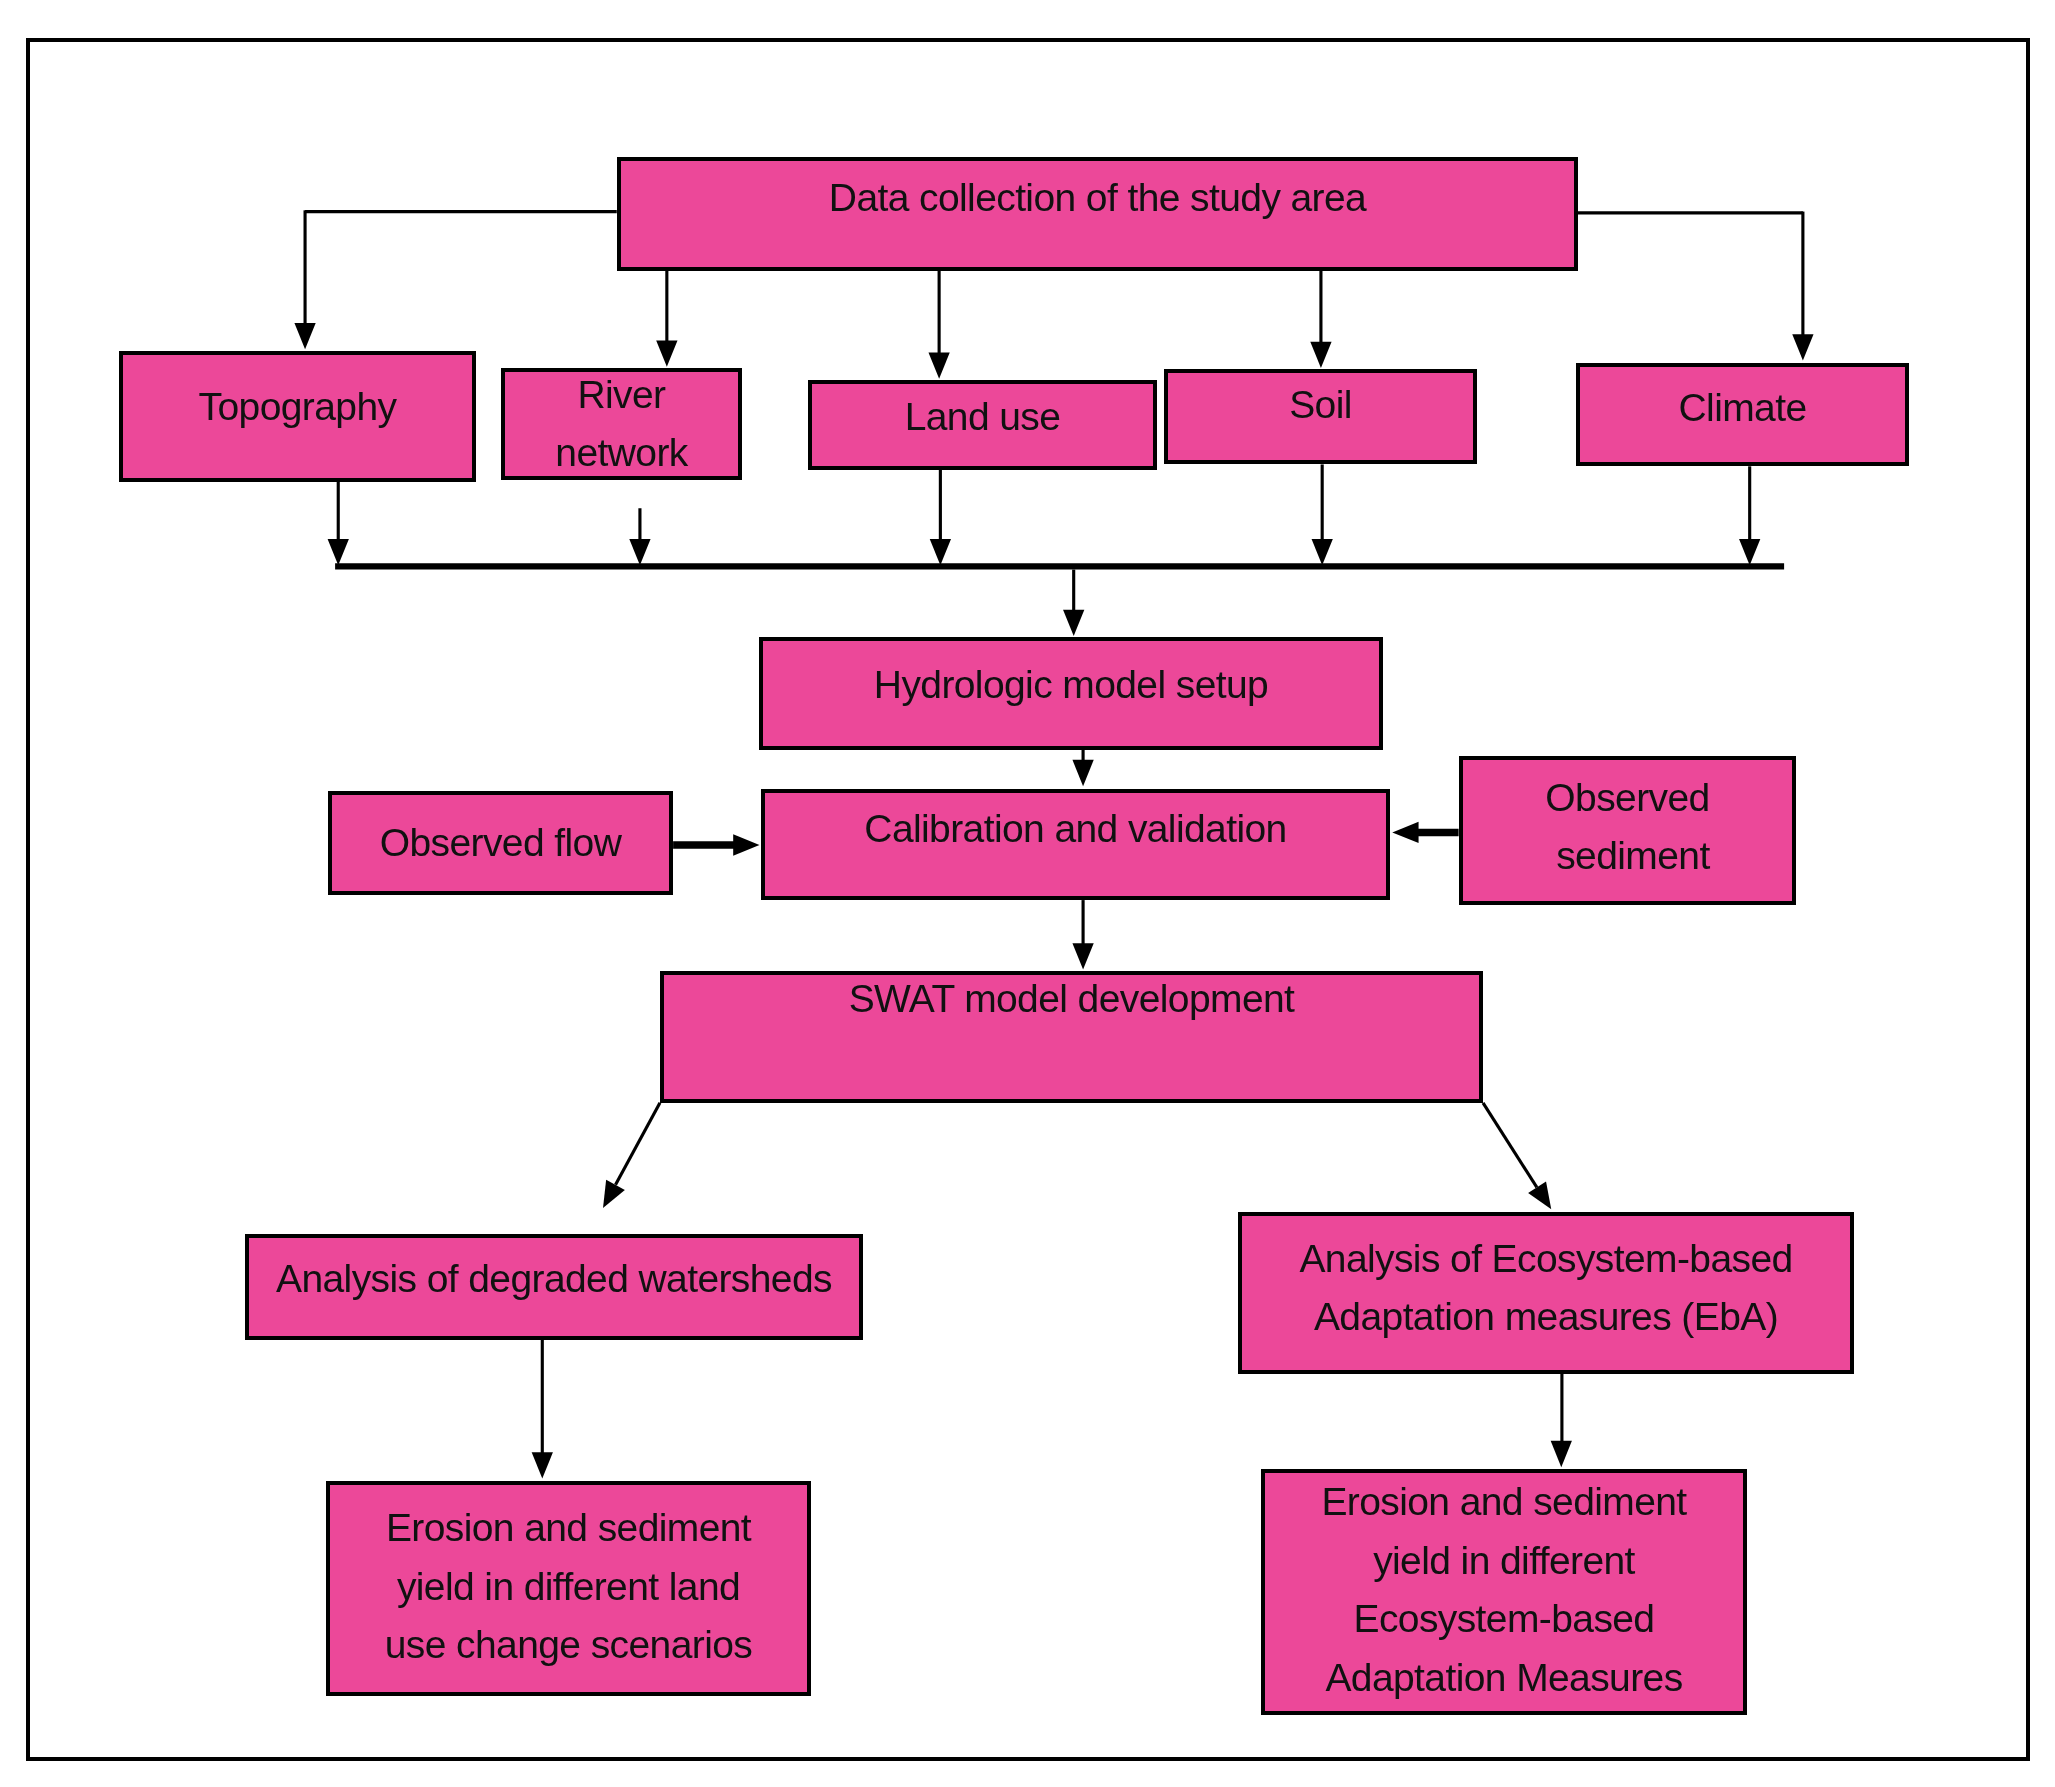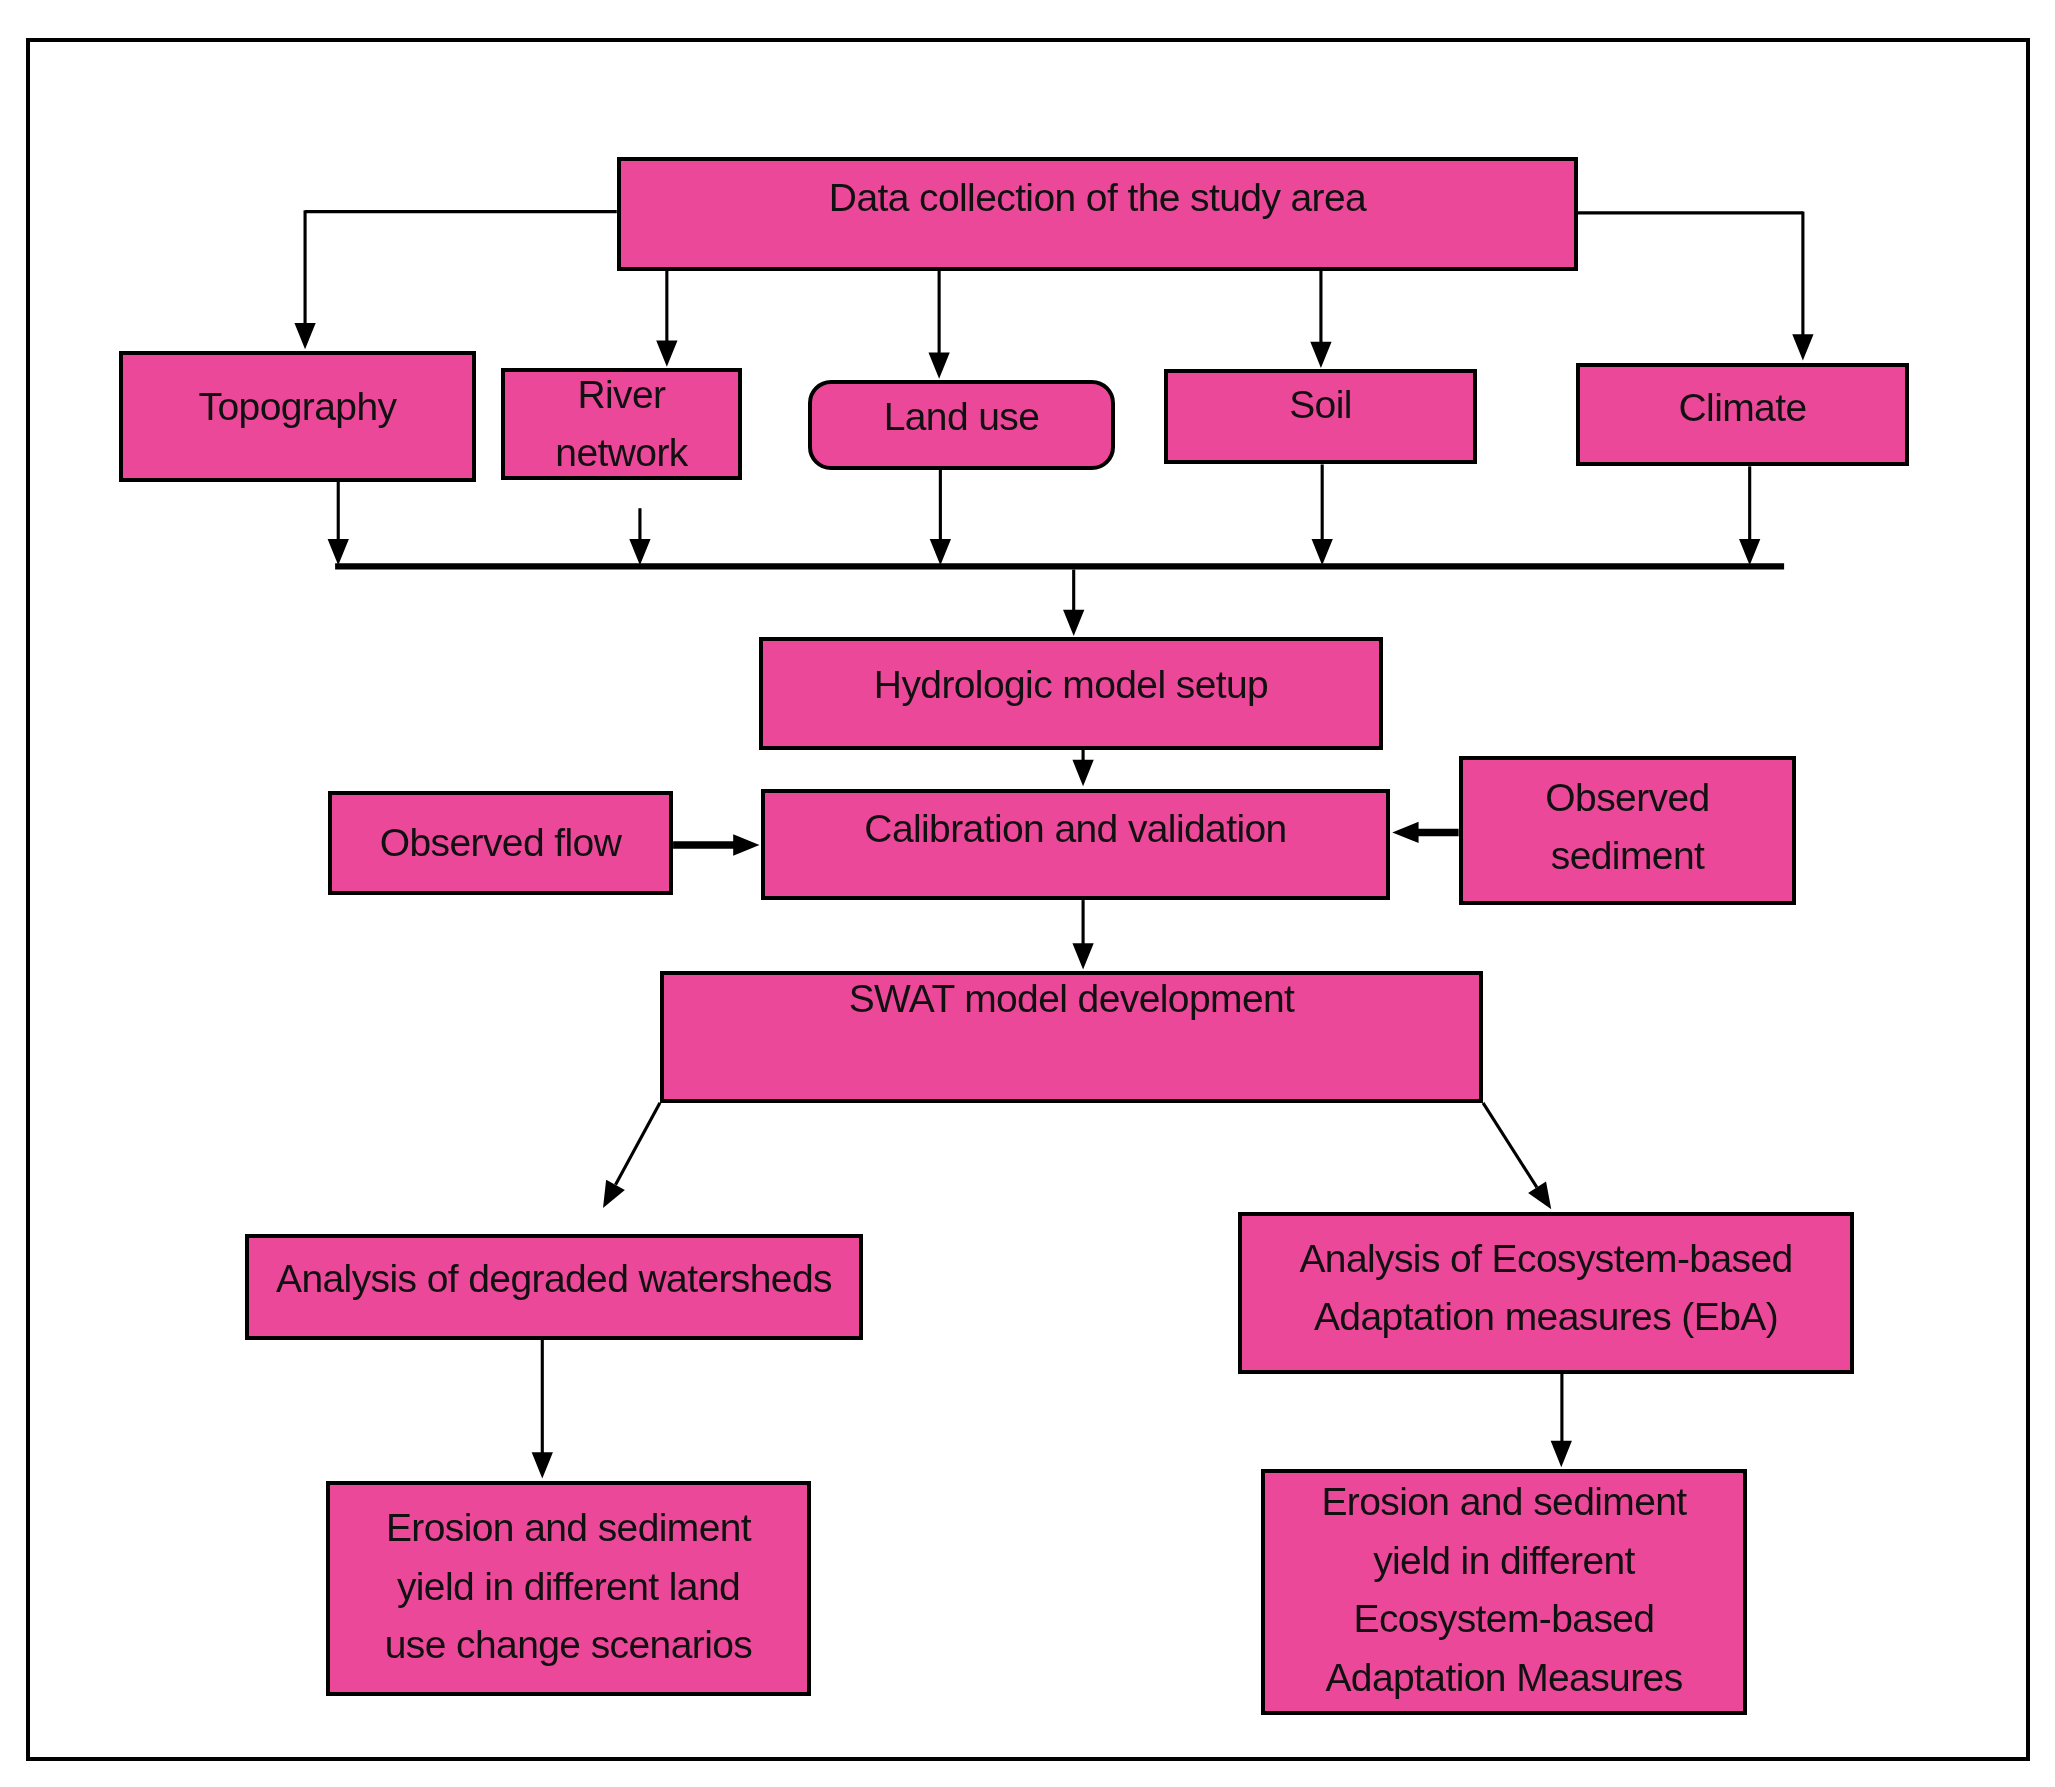--- a/index.html
+++ b/index.html
@@ -15,27 +15,27 @@
   .node{
     position:absolute;box-sizing:border-box;
     border:4.4px solid #000;background:#ec4899;
     display:flex;align-items:center;justify-content:center;
     text-align:center;font-size:39px;letter-spacing:-0.6px;
     line-height:1.5;white-space:pre-line;z-index:2;
   }
   .b-title      {left:617px;  top:157px;  width:961px; height:114px; padding-bottom:31px;}
   .b-topography {left:119px;  top:351px;  width:357px;  height:131px; padding-bottom:19px;}
   .b-river      {left:501px;  top:368px;  width:241px;  height:112px;}
-  .b-landuse    {left:808px; top:380px;  width:307px;  height:90px; padding-bottom:15px;border-radius:23px;}
+  .b-landuse    {left:808px; top:380px;  width:349px;  height:90px; padding-bottom:15px;}
   .b-soil       {left:1164px; top:369px;  width:313px;  height:95px; padding-bottom:22.5px;}
   .b-climate    {left:1576px; top:363px;  width:333px;  height:103px; padding-bottom:12px;}
   .b-hydro      {left:759px; top:637px; width:624px;  height:113px; padding-bottom:17.5px;}
   .b-flow       {left:328px;  top:791px; width:345px;  height:104px;}
   .b-calib      {left:761px; top:789px; width:629px; height:111px; padding-bottom:31px;}
-  .b-sediment   {left:1459px; top:756px; width:337px;  height:149px; padding-bottom:6.3px;}
+  .b-sediment   {left:1459px; top:756px; width:337px;  height:149px; padding-bottom:6.3px;text-align:right;}
   .b-swat       {left:660px; top:971px; width:823px; height:132px; padding-bottom:76px;}
   .b-aleft      {left:245px;  top:1234px; width:618px;  height:106px; padding-bottom:15.7px;}
   .b-aright     {left:1238px; top:1212px; width:616px;  height:162px; padding-bottom:9.4px;}
   .b-eleft      {left:326px;  top:1481px; width:485px;  height:215px; padding-bottom:3.1px;}
   .b-eright     {left:1261px; top:1469px; width:486px;  height:246px; padding-bottom:3.1px;}
   svg.wires{position:absolute;left:0;top:0;z-index:1;}
   svg.wires line{stroke:#000;}
   svg.wires polygon{fill:#000;}
 </style>
 </head>

